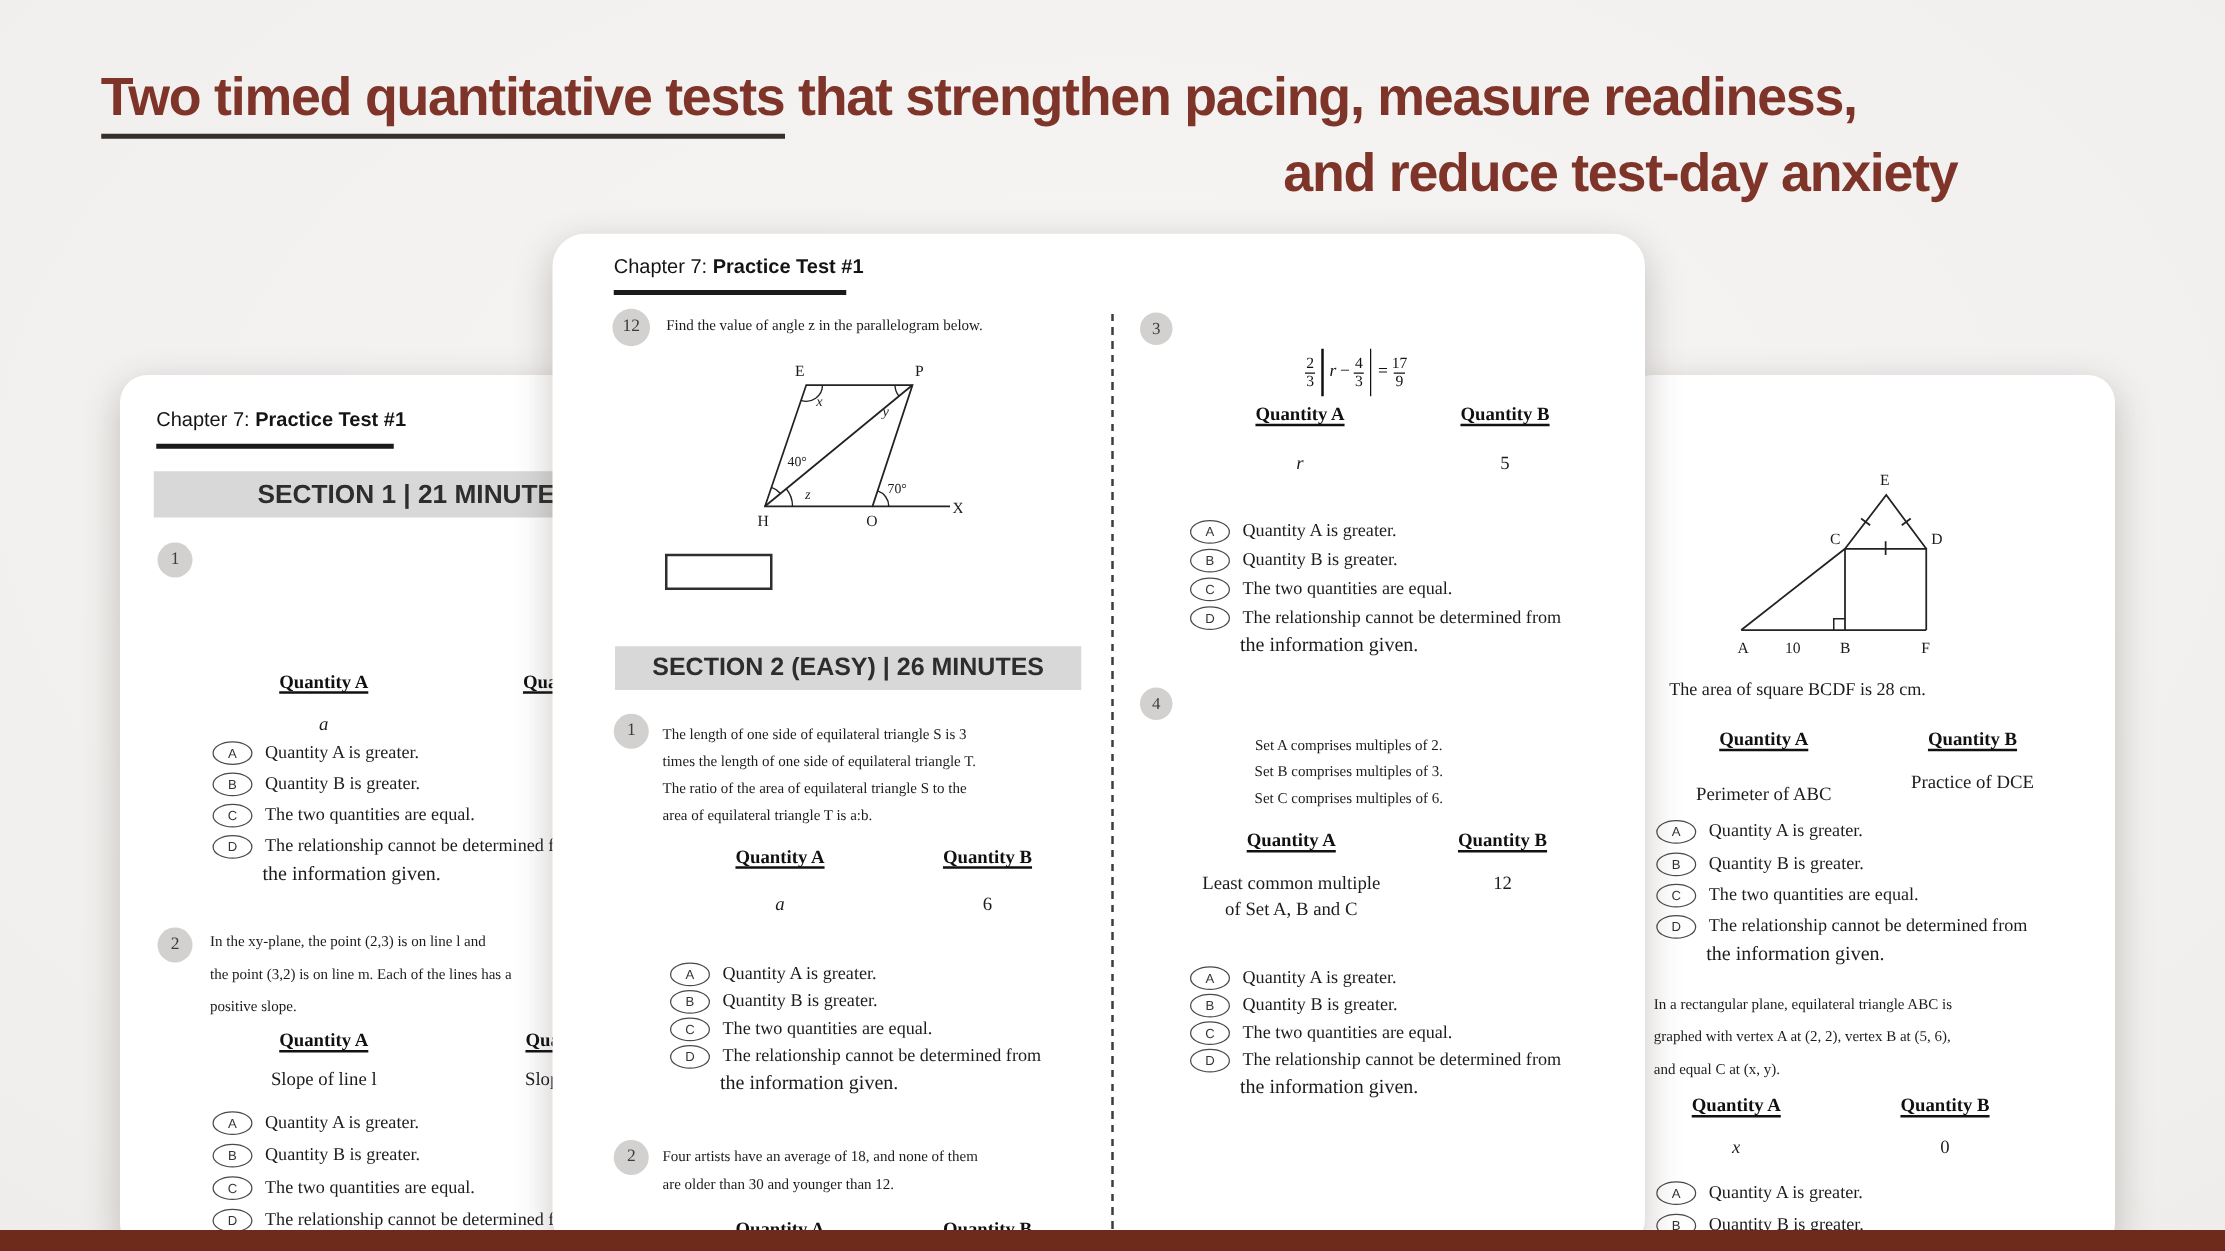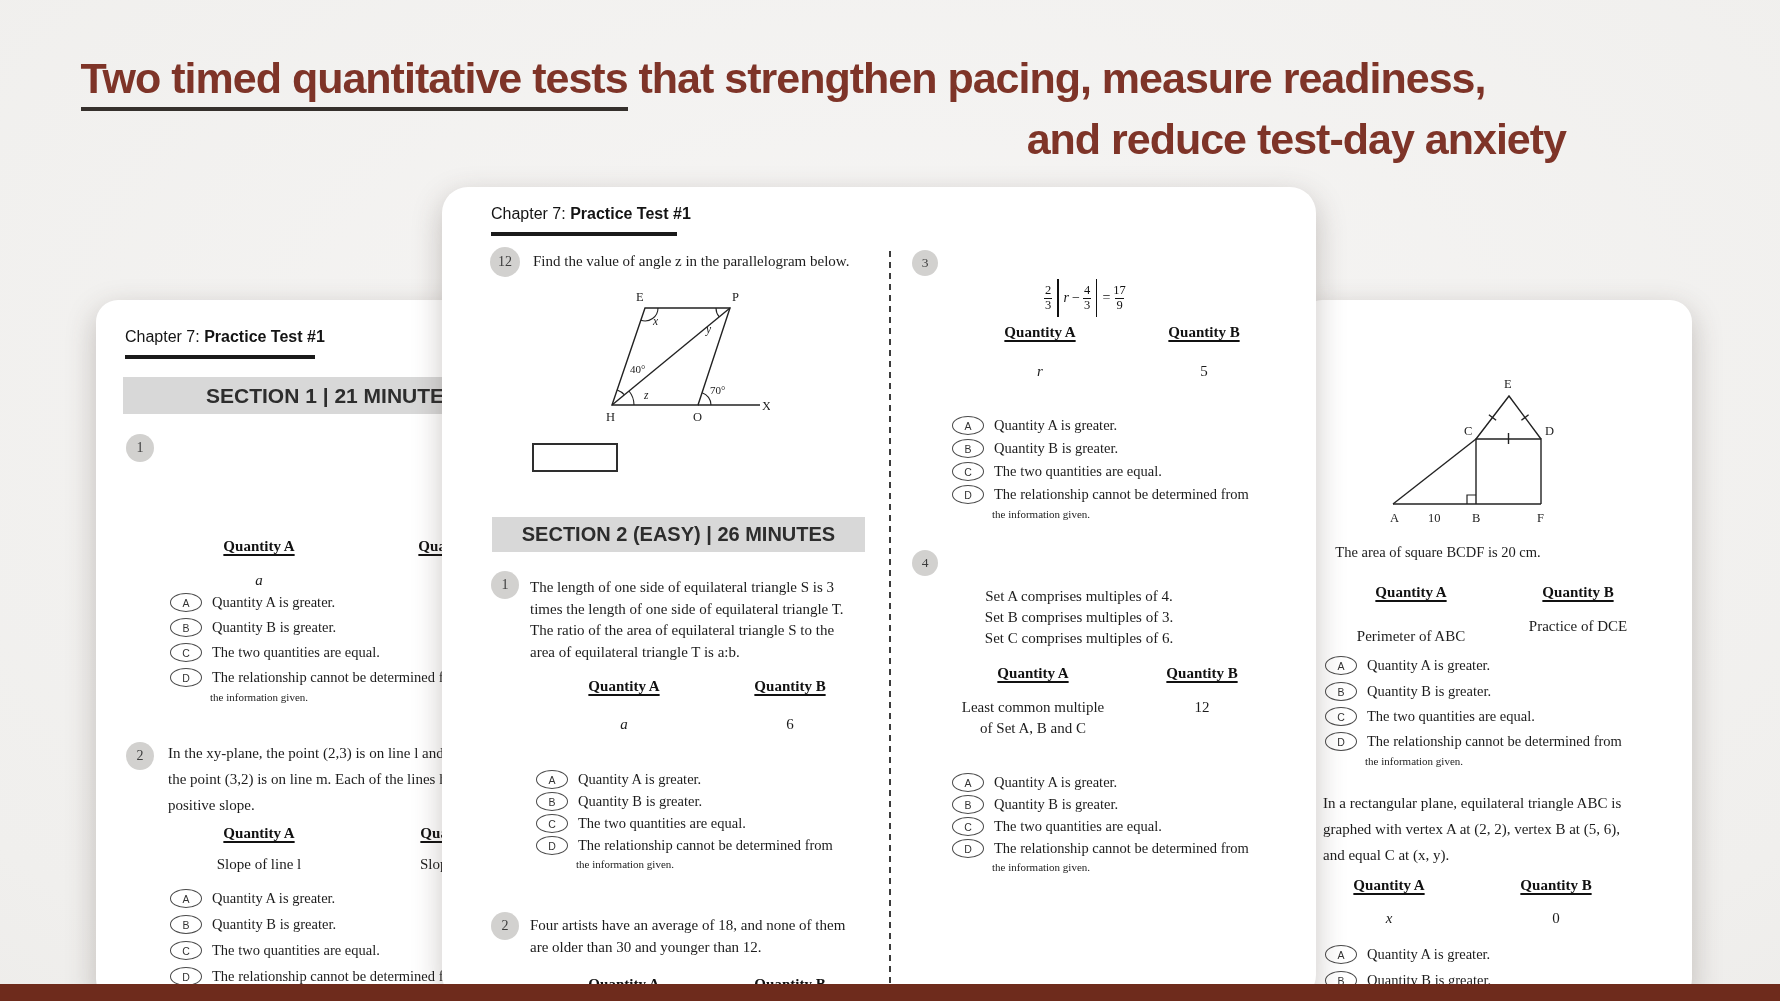--- a/index.html
+++ b/index.html
@@ -21,30 +21,30 @@
   
   .ph{position:absolute;font-family:"Liberation Sans", sans-serif;font-size:16px;color:#141414;white-space:nowrap;}
   .ph b{font-weight:700;}
   .phbar{position:absolute;height:3.5px;background:#1a1a1a;}
   .banner{position:absolute;background:#d8d8d8;font-family:"Liberation Sans", sans-serif;
     font-weight:700;color:#2d2d2d;white-space:nowrap;overflow:hidden;}
   .badge{position:absolute;width:28px;height:28px;border-radius:50%;background:#d2d1cf;
     color:#3c3c3c;font-size:14px;display:flex;align-items:center;justify-content:center;}
   .badge-sm{width:26px;height:26px;font-size:13.5px;}
   .qline{display:block;white-space:nowrap;}
-  .qpara{position:absolute;font-size:15px;color:#1c1c1c;}
+  .qpara{position:absolute;font-size:12px;color:#1c1c1c;}
   .qh{position:absolute;transform:translateX(-50%);font-weight:700;font-size:15px;color:#111;
     text-decoration:underline;text-decoration-thickness:1.5px;text-underline-offset:3px;white-space:nowrap;}
   .qv{position:absolute;transform:translateX(-50%);font-size:15px;color:#1c1c1c;white-space:nowrap;}
   .it{font-style:italic;}
   .choice{position:absolute;display:flex;align-items:center;gap:10px;font-size:14.5px;white-space:nowrap;}
   .bubble{width:30px;height:17px;border:1.3px solid #4a4a4a;border-radius:50%;flex:none;
     display:flex;align-items:center;justify-content:center;
     font-family:"Liberation Sans", sans-serif;font-size:10.5px;color:#333;}
-  .d2{position:absolute;font-size:11px;white-space:nowrap;}
+  .d2{position:absolute;font-size:16px;white-space:nowrap;}
   .ovl{text-decoration:overline;}
   .ansbox{position:absolute;width:82px;height:25px;border:2px solid #2e2e2e;background:#fff;}
   .divider{position:absolute;width:2px;
     background-image:repeating-linear-gradient(to bottom,#3c3c3c 0 6px,transparent 6px 11px);}
   
   .eq{position:absolute;display:flex;align-items:center;gap:3px;font-size:14px;color:#111;}
   .frac{display:inline-flex;flex-direction:column;align-items:center;font-size:12.5px;line-height:13.5px;}
   .frac .den{border-top:1.2px solid #111;padding:0 1px;}
   .abar{width:1.3px;height:38px;background:#111;margin:0 2px;}
   .caption{position:absolute;font-size:14.5px;text-align:center;white-space:nowrap;}
@@ -132,21 +132,21 @@
         <path d="M138.5,61 L138.5,72"></path>
       </g>
       <text x="20" y="150">A</text>
       <text x="58" y="150">10</text>
       <text x="102" y="150">B</text>
       <text x="167" y="150">F</text>
       <text x="94" y="63">C</text>
       <text x="175" y="63">D</text>
       <text x="134" y="16">E</text>
     </svg>
-    <div class="caption" style="left:0px;top:244px;width:276px;">The area of square BCDF is 20 cm.</div>
+    <div class="caption" style="left:0px;top:244px;width:276px;">The area of square BCDF is 28 cm.</div>
 
     <div class="qh" style="left:111px;top:284px;">Quantity A</div>
     <div class="qh" style="left:278px;top:284px;">Quantity B</div>
     <div class="qv" style="left:111px;top:328px;">Perimeter of ABC</div>
     <div class="qv" style="left:278px;top:318px;">Practice of DCE</div>
     <div class="choice" style="left:25px;top:356px;">
         <span class="bubble">A</span>
         <span>Quantity A is greater.</span>
       </div>
     <div class="choice" style="left:25px;top:382px;">
@@ -289,21 +289,21 @@
         <span>The two quantities are equal.</span>
       </div>
     <div class="choice" style="left:510px;top:298px;">
         <span class="bubble">D</span>
         <span>The relationship cannot be determined from</span>
       </div>
     <div class="d2" style="left:550px;top:321px;">the information given.</div>
 
     <div class="badge badge-sm" style="left:470px;top:363px;">4</div>
     <div class="qpara" style="left:507px;top:399px;width:260px;text-align:center;line-height:21px;">
-      <span class="qline">Set A comprises multiples of 4.</span>
+      <span class="qline">Set A comprises multiples of 2.</span>
       <span class="qline">Set B comprises multiples of 3.</span>
       <span class="qline">Set C comprises multiples of 6.</span>
     </div>
     <div class="qh" style="left:591px;top:478px;">Quantity A</div>
     <div class="qh" style="left:760px;top:478px;">Quantity B</div>
     <div class="qv" style="left:591px;top:512px;">Least common multiple</div>
     <div class="qv" style="left:591px;top:533px;text-align:center;">of Set A, B and C</div>
     <div class="qv" style="left:760px;top:512px;">12</div>
     <div class="choice" style="left:510px;top:586px;">
         <span class="bubble">A</span>

